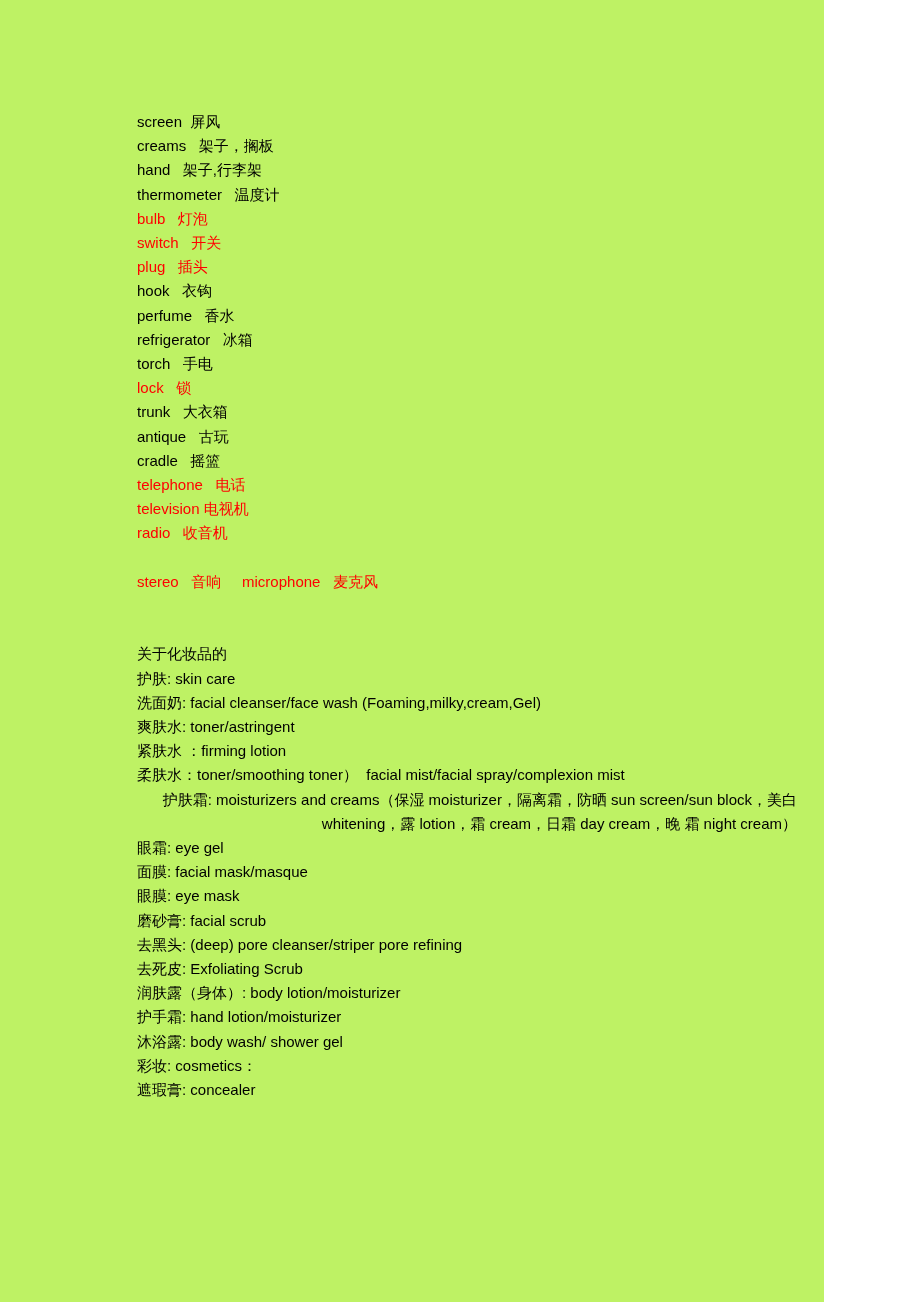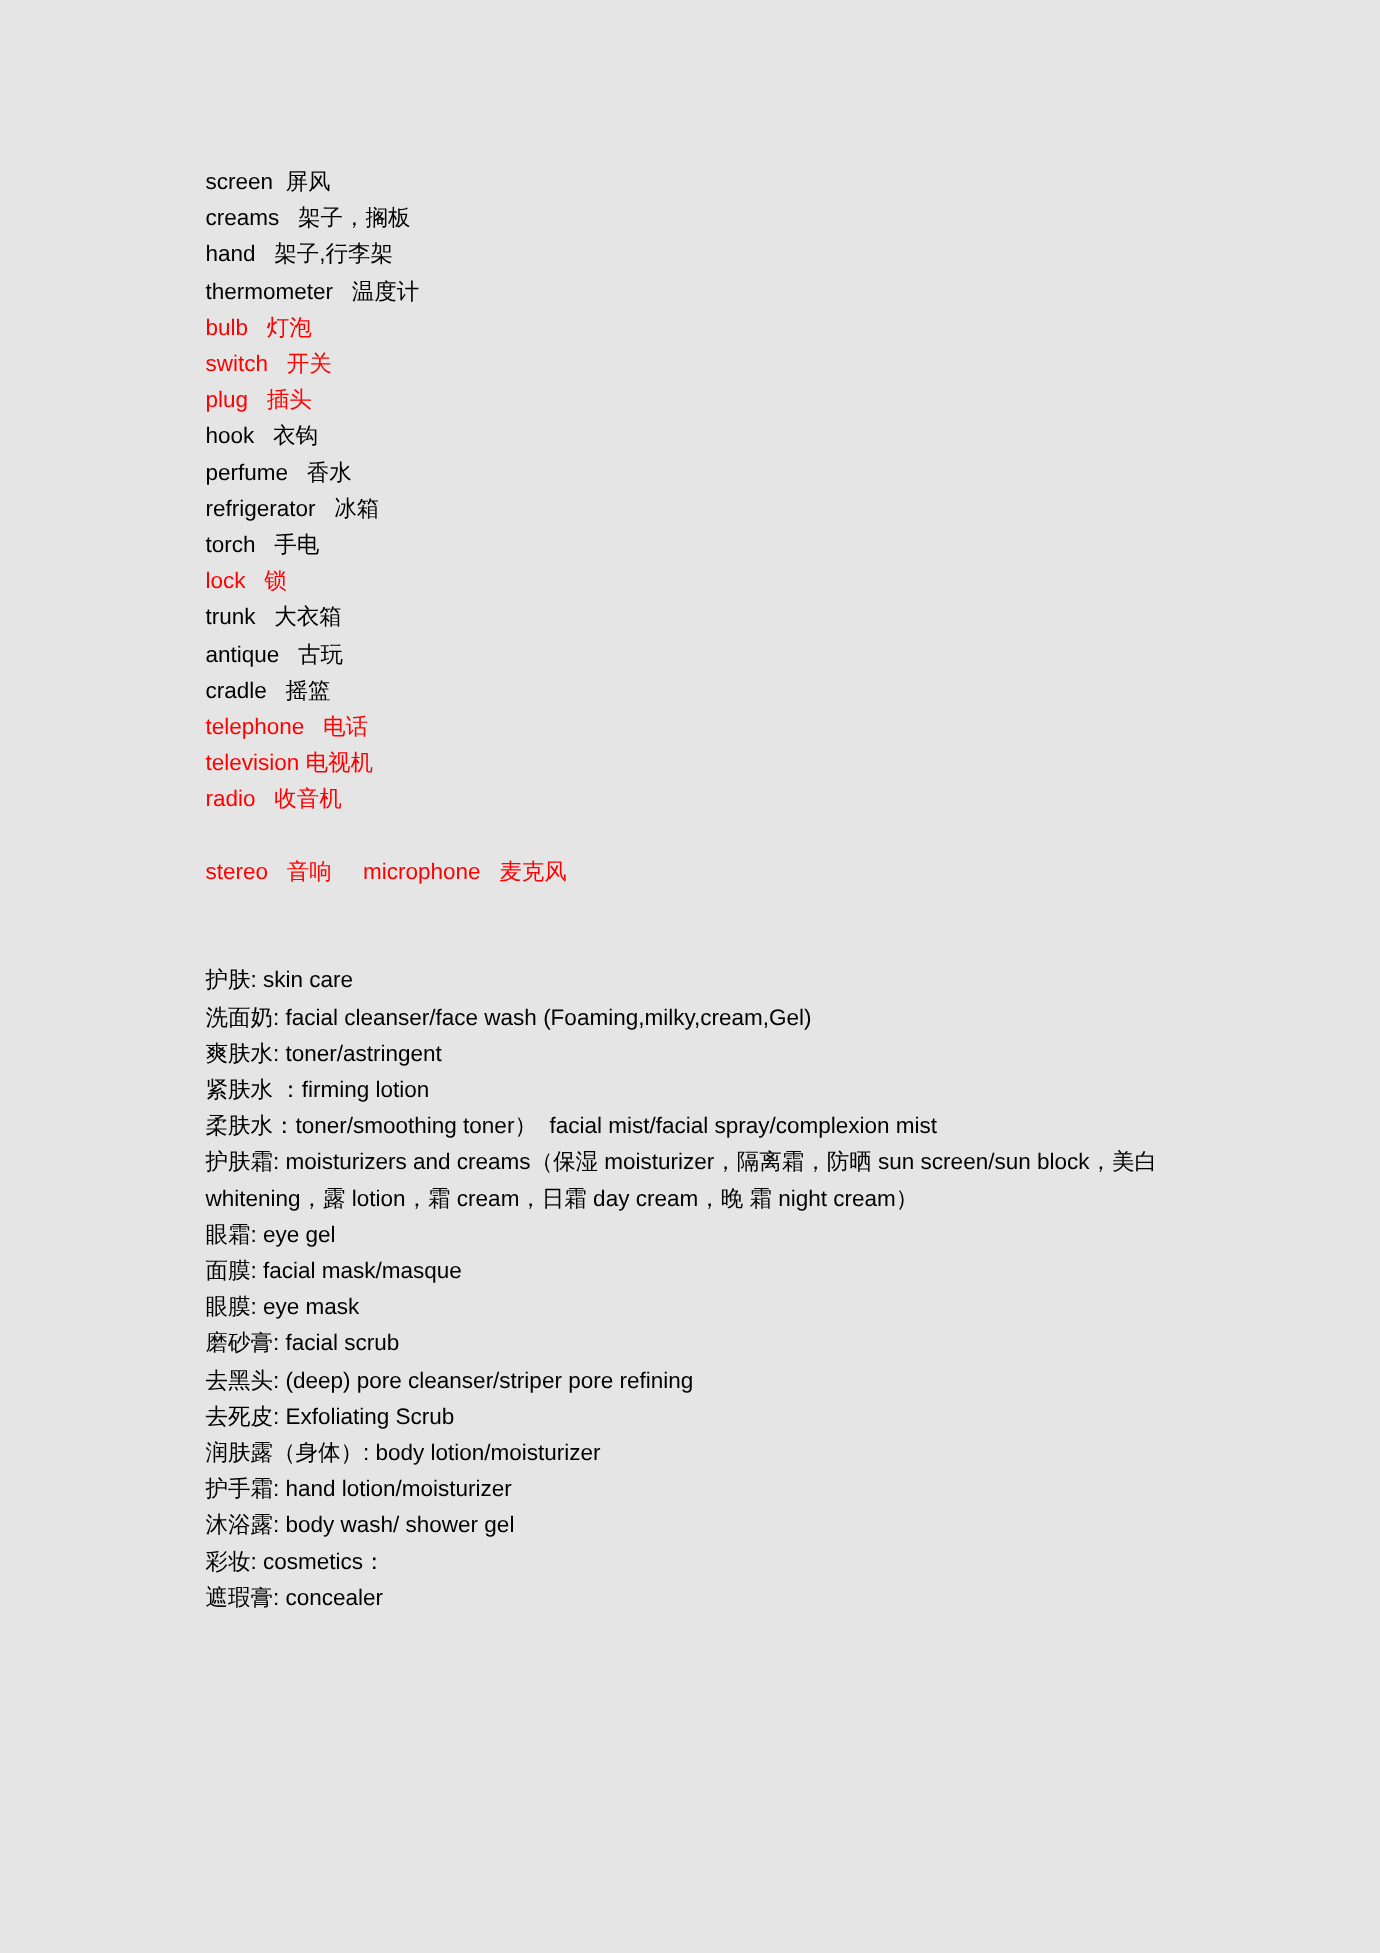--- a/index.html
+++ b/index.html
@@ -10,23 +10,23 @@
   }
   body {
     width: 920px;
     height: 1302px;
     font-family: "Liberation Sans", "DejaVu Sans", sans-serif;
     color: #000000;
     overflow: hidden;
   }
   .page {
     position: relative;
-    width: 920px;
+    width: 824px;
     height: 1302px;
-    background: #e5e5e5;
+    background: #bef264;
     box-sizing: border-box;
   }
   .doc-body {
     position: absolute;
     left: 137px;
     top: 110px;
     width: 660px;
   }
   .line {
     font-size: 15px;
@@ -42,21 +42,21 @@
     height: 24.2px;
   }
   .spacer-lg {
     height: 48.4px;
   }
   .para {
     font-size: 15px;
     line-height: 24.2px;
     white-space: pre-wrap;
     color: #000000;
-    text-align: left;
+    text-align: right;
   }
   .block {
     margin: 0;
     padding: 0;
   }
 </style>
 </head>
 <body>
 
 <div class="page">
@@ -83,20 +83,21 @@
       <div class="line red">radio   收音机</div>
 
       <div class="spacer"></div>
 
       <div class="line red">stereo   音响     microphone   麦克风</div>
     </div>
 
     <div class="spacer-lg"></div>
 
     <div class="block">
+      <div class="line">关于化妆品的</div>
       <div class="line">护肤: skin care</div>
       <div class="line">洗面奶: facial cleanser/face wash (Foaming,milky,cream,Gel)</div>
       <div class="line">爽肤水: toner/astringent</div>
       <div class="line">紧肤水 ：firming lotion</div>
       <div class="line">柔肤水：toner/smoothing toner）  facial mist/facial spray/complexion mist</div>
 
       <div class="para">护肤霜: moisturizers and creams（保湿 moisturizer，隔离霜，防晒 sun screen/sun block，美白 whitening，露 lotion，霜 cream，日霜 day cream，晚 霜 night cream）</div>
 
       <div class="line">眼霜: eye gel</div>
       <div class="line">面膜: facial mask/masque</div>

